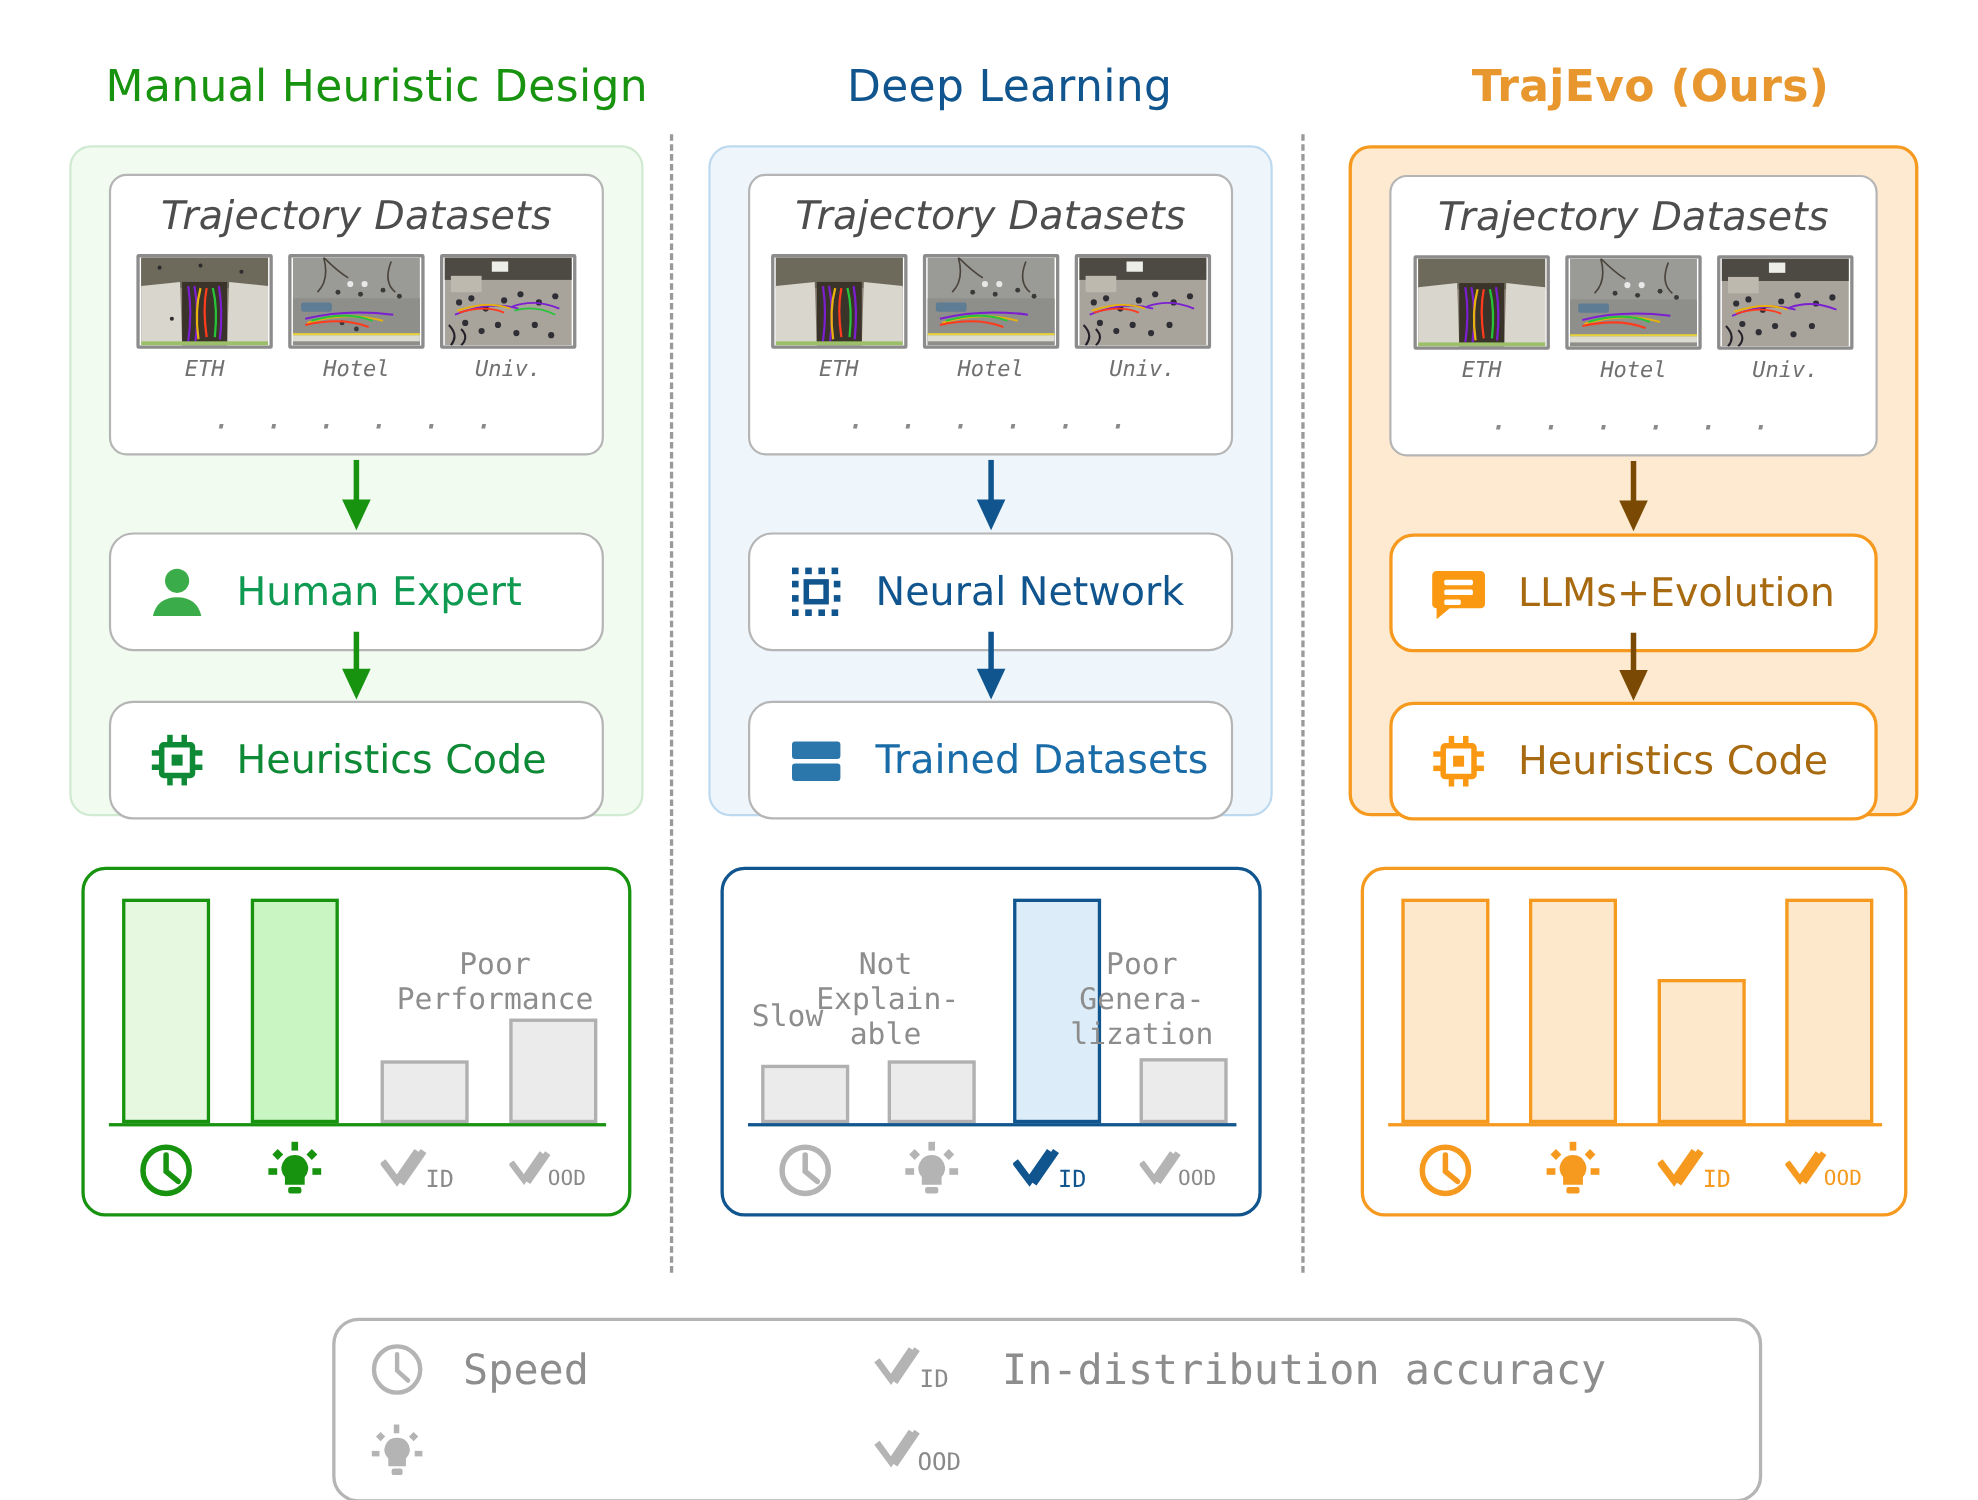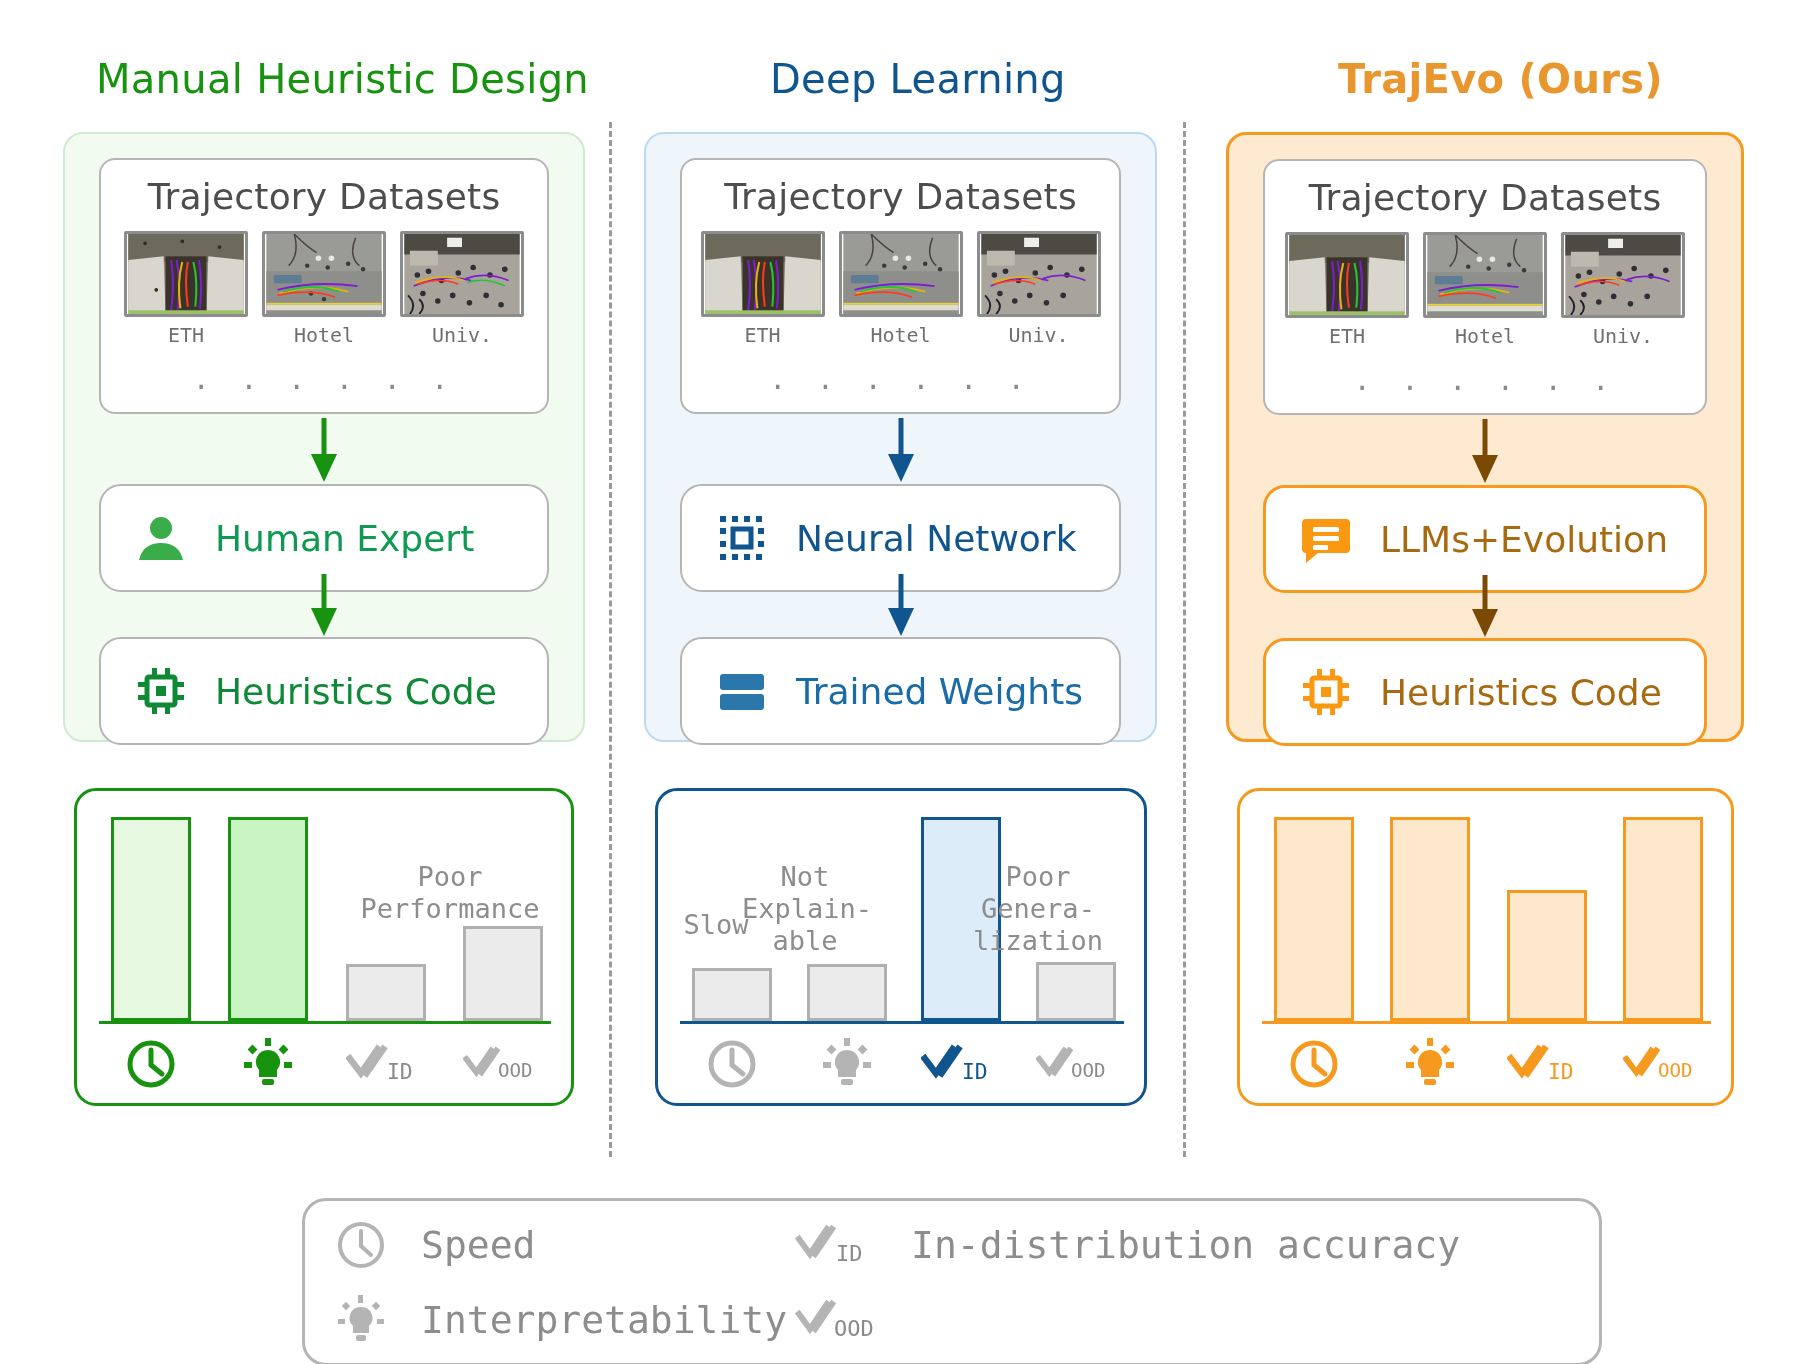--- a/index.html
+++ b/index.html
@@ -37,21 +37,21 @@
   #panel-manual { left: 63px; top: 92px; width: 522px; height: 610px;
                   background: #f1fbf0; border: 2px solid #cfead0; }
   #panel-deep   { left: 644px; top: 92px; width: 513px; height: 610px;
                   background: #eef6fc; border: 2px solid #bcd9ef; }
   #panel-traj   { left: 1226px; top: 92px; width: 518px; height: 610px;
                   background: #fdead0; border: 3px solid #f59a1f; }
 
   
   .ds-card {
     position: absolute; top: 24px; left: 34px; right: 34px; height: 256px;
-    background: #ffffff; border: 2.5px solid #b5b5b5; border-radius: 16px;
+    background: #ffffff; border: 2.5px solid #b5b5b5; border-radius: 16px; font-style: italic;
   }
   .ds-title {
     text-align: center; color: #4d4d4d; font-size: 36px;
     margin-top: 16px; letter-spacing: .2px;
   }
   .thumbs { display: flex; justify-content: center; gap: 14px; margin-top: 14px; }
   .thumb-wrap { width: 124px; }
   .thumb {
     width: 124px; height: 86px; border: 3px solid #8c8c8c; border-radius: 2px;
     position: relative; overflow: hidden; display: block;
@@ -355,21 +355,21 @@
     <svg class="arrow" style="top:440px" width="40" height="64" viewBox="0 0 40 64">
       <line x1="20" y1="0" x2="20" y2="38" stroke="#11558f" stroke-width="5"></line>
       <polygon points="7,34 33,34 20,62" fill="#11558f"></polygon>
     </svg>
 
     <div class="srow" style="top:503px">
       <svg class="ico" viewBox="0 0 52 52">
         <rect x="4" y="9" width="44" height="16" rx="3" fill="#2b76ab"></rect>
         <rect x="4" y="29" width="44" height="16" rx="3" fill="#2b76ab"></rect>
       </svg>
-      <span class="srow-label" style="color:#1a6ca8">Trained Weights</span>
+      <span class="srow-label" style="color:#1a6ca8">Trained Datasets</span>
     </div>
   </div>
 
   <div class="panel" id="panel-traj">
 
     <div class="ds-card">
       <div class="ds-title">Trajectory Datasets</div>
       <div class="thumbs">
         <div class="thumb-wrap">
           <svg class="thumb" viewBox="0 0 124 86">
@@ -667,21 +667,20 @@
         <g fill="#b4b4b4">
           <path d="M28 15 a11 11 0 0 1 8 19 v7 h-16 v-7 a11 11 0 0 1 8 -19 z"></path>
           <rect x="23" y="43" width="10" height="6" rx="2"></rect>
           <rect x="25" y="3" width="5" height="8"></rect>
           <rect x="5" y="27" width="7" height="5"></rect>
             <rect x="44" y="27" width="7" height="5"></rect>
           <rect x="10" y="11" width="6" height="6" transform="rotate(-45 13 14)"></rect>
           <rect x="40" y="11" width="6" height="6" transform="rotate(-45 43 14)"></rect>
         </g>
       </svg>
-      <span class="leg-text">Interpretability</span>
     </div>
     <div class="leg-item">
       <svg class="leg-ico" style="width:96px;flex:0 0 96px" viewBox="0 0 96 56">
         <g fill="none" stroke="#b4b4b4" stroke-width="6" stroke-linecap="square">
           <path d="M6 22 L17 37 L34 12"></path>
             <path d="M22 37 L39 12"></path>
         </g>
         <text x="41" y="44" font-family="DejaVu Sans Mono, monospace" font-size="22" fill="#8a8a8a">OOD</text>
       </svg>
     </div>

